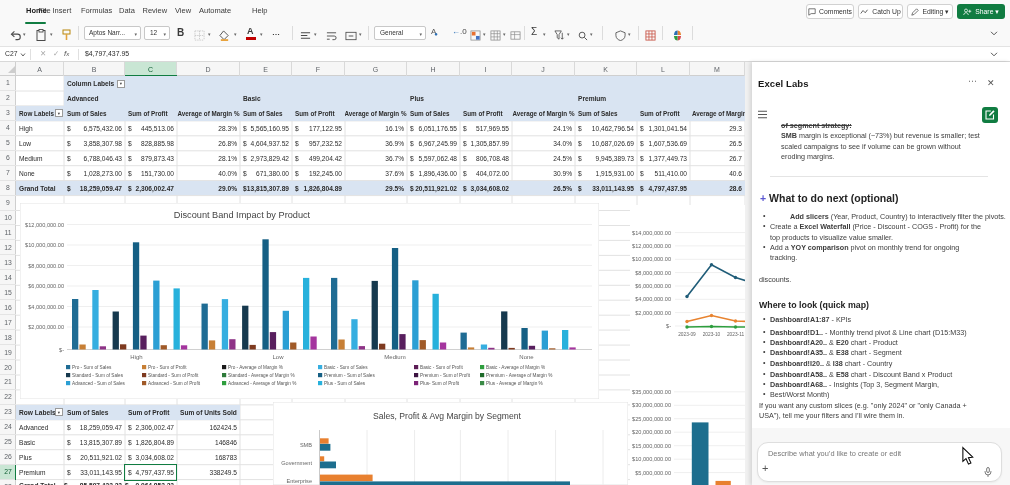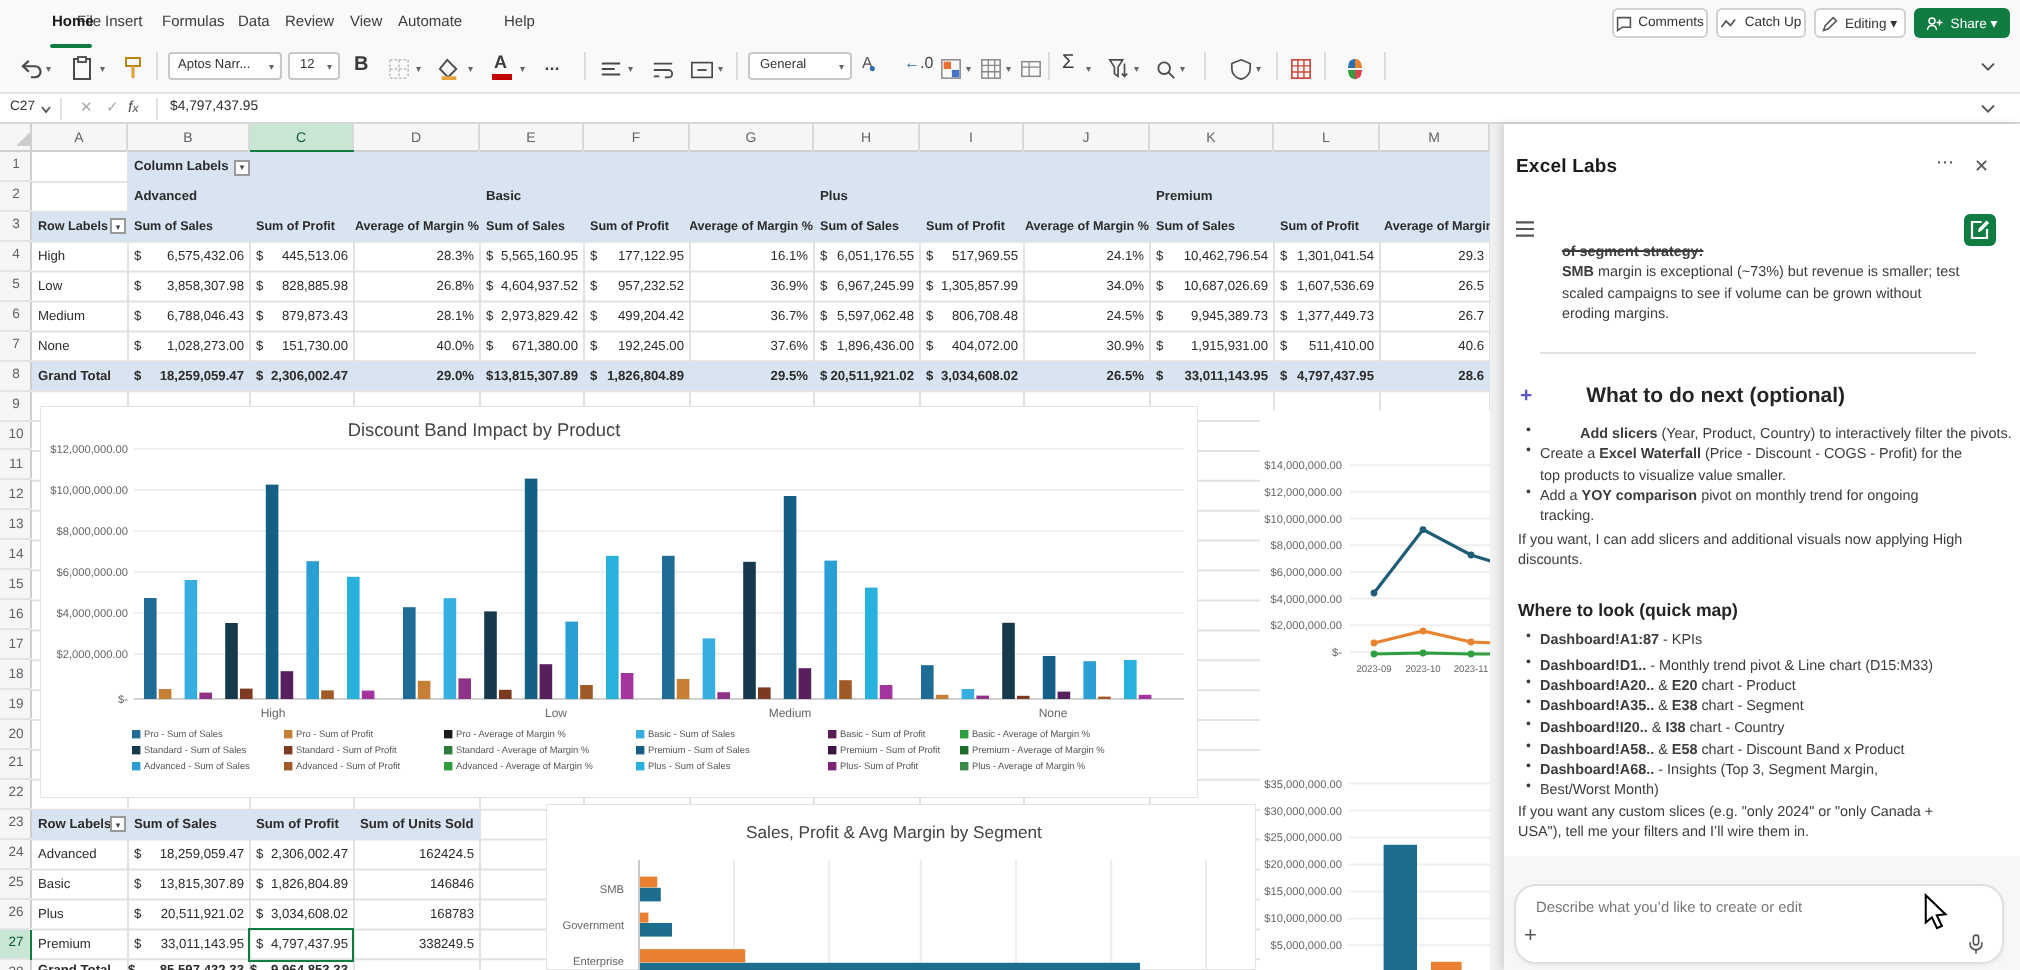--- a/index.html
+++ b/index.html
@@ -711,30 +711,29 @@
 <div class="abs" style="left:982px;top:107px;width:16px;height:16px;background:#107c41;border-radius:3px;"></div>
 <svg class="abs" style="left:985px;top:110px;" width="10" height="10" viewBox="0 0 10 10">
       <path d="M8.5 4.5V9H1V1h4.8" fill="none" stroke="#fff" stroke-width="1.1"></path>
       <path d="M4 6l1.5-.4L9.6 1.5 8.3.3 4.3 4.4z" fill="#fff"></path>
     </svg>
 <div class="abs" style="left:781px;top:120.5px;font-size:7.2px;color:#3c3c3c;font-weight:bold;white-space:nowrap;"><span style="text-decoration:line-through;">of segment strategy:</span></div>
 <div class="abs" style="left:781px;top:131px;font-size:7.2px;color:#3c3c3c;font-weight:normal;white-space:nowrap;"><b>SMB</b> margin is exceptional (~73%) but revenue is smaller; test</div>
 <div class="abs" style="left:781px;top:141.5px;font-size:7.2px;color:#3c3c3c;font-weight:normal;white-space:nowrap;">scaled campaigns to see if volume can be grown without</div>
 <div class="abs" style="left:781px;top:152px;font-size:7.2px;color:#3c3c3c;font-weight:normal;white-space:nowrap;">eroding margins.</div>
 <div class="abs" style="left:770px;top:176px;width:218px;height:1px;background:#e4e4e4;"></div>
-<div class="abs" style="left:760px;top:192px;font-size:10.5px;color:#3c3c3c;font-weight:bold;white-space:nowrap;"><span style="color:#5b57d1;font-weight:bold;">+</span> <span style="color:#242424;margin-left:24px;">What to do next (optional)</span></div>
+<div class="abs" style="left:760px;top:192px;font-size:10.5px;color:#3c3c3c;font-weight:bold;white-space:nowrap;"><span style="color:#5b57d1;font-weight:bold;">+</span> <span style="color:#242424;">What to do next (optional)</span></div>
 <div class="abs" style="left:763px;top:211.5px;font-size:7px;color:#3c3c3c;">•</div>
 <div class="abs" style="left:770px;top:211.5px;font-size:7.2px;color:#3c3c3c;font-weight:normal;white-space:nowrap;margin-left:20px;"><b>Add slicers</b> (Year, Product, Country) to interactively filter the pivots.</div>
 <div class="abs" style="left:763px;top:222px;font-size:7px;color:#3c3c3c;">•</div>
 <div class="abs" style="left:770px;top:222px;font-size:7.2px;color:#3c3c3c;font-weight:normal;white-space:nowrap;">Create a <b>Excel Waterfall</b> (Price - Discount - COGS - Profit) for the</div>
 <div class="abs" style="left:770px;top:232.5px;font-size:7.2px;color:#3c3c3c;font-weight:normal;white-space:nowrap;">top products to visualize value smaller.</div>
 <div class="abs" style="left:763px;top:242.5px;font-size:7px;color:#3c3c3c;">•</div>
 <div class="abs" style="left:770px;top:242.5px;font-size:7.2px;color:#3c3c3c;font-weight:normal;white-space:nowrap;">Add a <b>YOY comparison</b> pivot on monthly trend for ongoing</div>
 <div class="abs" style="left:770px;top:253px;font-size:7.2px;color:#3c3c3c;font-weight:normal;white-space:nowrap;">tracking.</div>
-<div class="abs" style="left:759px;top:264.5px;font-size:7.2px;color:#3c3c3c;font-weight:normal;white-space:nowrap;">If you want, I can add slicers and additional visuals now applying High</div>
 <div class="abs" style="left:759px;top:275px;font-size:7.2px;color:#3c3c3c;font-weight:normal;white-space:nowrap;">discounts.</div>
 <div class="abs" style="left:759px;top:300px;font-size:8.8px;color:#242424;font-weight:bold;white-space:nowrap;">Where to look (quick map)</div>
 <div class="abs" style="left:763px;top:314.5px;font-size:7px;color:#3c3c3c;">•</div>
 <div class="abs" style="left:770px;top:314.5px;font-size:7.2px;color:#3c3c3c;font-weight:normal;white-space:nowrap;"><b>Dashboard!A1:87</b> - KPIs</div>
 <div class="abs" style="left:763px;top:327.5px;font-size:7px;color:#3c3c3c;">•</div>
 <div class="abs" style="left:770px;top:327.5px;font-size:7.2px;color:#3c3c3c;font-weight:normal;white-space:nowrap;"><b>Dashboard!D1..</b> - Monthly trend pivot &amp; Line chart (D15:M33)</div>
 <div class="abs" style="left:763px;top:338px;font-size:7px;color:#3c3c3c;">•</div>
 <div class="abs" style="left:770px;top:338px;font-size:7.2px;color:#3c3c3c;font-weight:normal;white-space:nowrap;"><b>Dashboard!A20..</b> &amp; <b>E20</b> chart - Product</div>
 <div class="abs" style="left:763px;top:348px;font-size:7px;color:#3c3c3c;">•</div>
 <div class="abs" style="left:770px;top:348px;font-size:7.2px;color:#3c3c3c;font-weight:normal;white-space:nowrap;"><b>Dashboard!A35..</b> &amp; <b>E38</b> chart - Segment</div>

